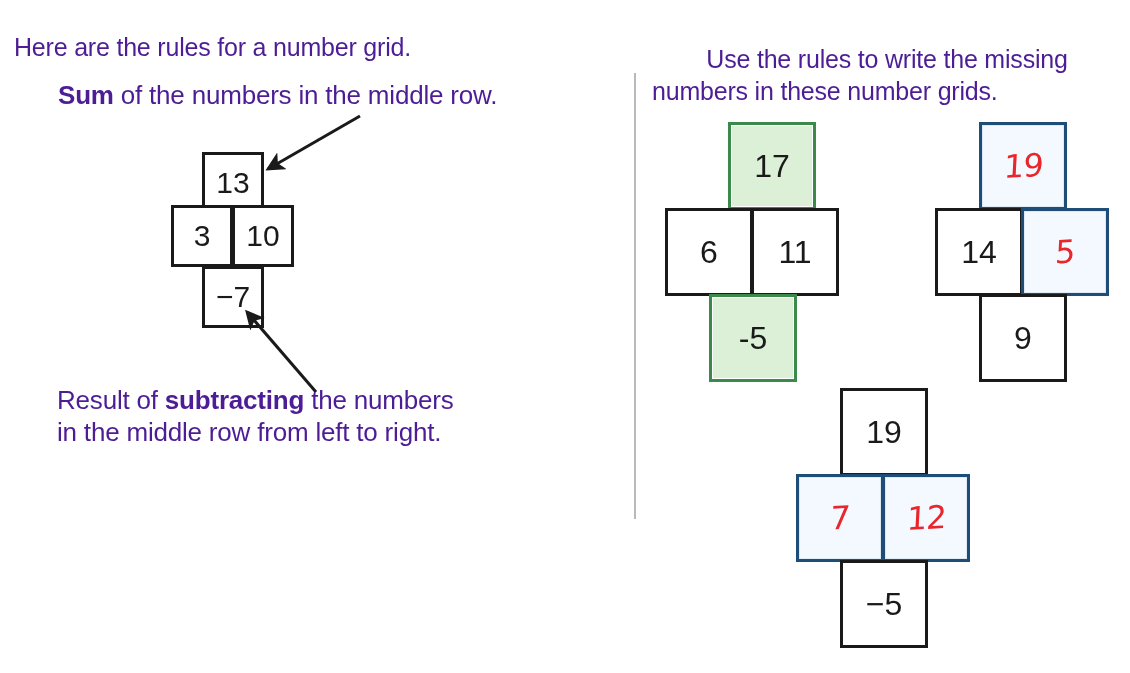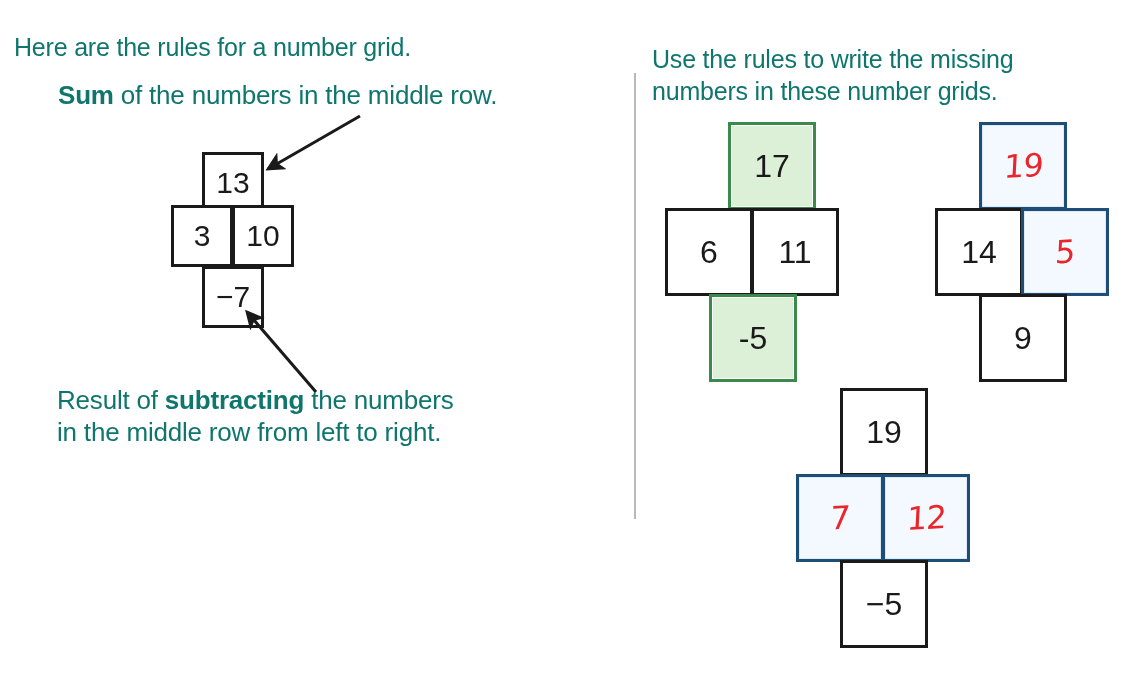--- a/index.html
+++ b/index.html
@@ -16,21 +16,21 @@
     width: 1130px;
     height: 673px;
     background: #ffffff;
     overflow: hidden;
   }
 
   
   .txt {
     position: absolute;
     font-family: "Liberation Sans", sans-serif;
-    color: #0f766e;
+    color: #4c1d95;
     line-height: 1.22;
     white-space: pre-wrap;
   }
   .lead {
     font-size: 25px;
     letter-spacing: -0.2px;
   }
   .rule-line {
     font-size: 26px;
     letter-spacing: -0.2px;
@@ -142,21 +142,21 @@
         <path d="M0,0 L6.4,3.2 L0,6.4 L1.6,3.2 z" fill="#1a1a1a"></path>
       </marker>
     </defs>
     <line x1="94" y1="92" x2="25" y2="12" stroke="#1a1a1a" stroke-width="3" marker-end="url(#ah2)"></line>
   </svg>
 
   <div class="txt rule-line" style="left:57px; top:385px; width:560px;"><span>Result of </span><span class="bold">subtracting</span><span> the numbers</span><br><span>in the middle row from left to right.</span></div>
 
   <div class="divider" style="left:634px; top:73px; height:446px;"></div>
 
-  <div class="txt lead" style="left:652px; top:44px; width:470px;">Use the rules to write the missing</div>
+  <div class="txt lead" style="left:652px; top:44px; width:470px;text-align:center;">Use the rules to write the missing</div>
   <div class="txt lead" style="left:652px; top:76px; width:470px;">numbers in these number grids.</div>
 
   <div class="grid g-a" style="left:665px; top:122px; width:176px; height:262px;">
     <div class="cell green" style="left:44px; top:0px;margin-left:19px;">
       <span class="num">17</span>
     </div>
     <div class="cell" style="left:0px; top:86px;">
       <span class="num">6</span>
     </div>
     <div class="cell" style="left:86px; top:86px;">

